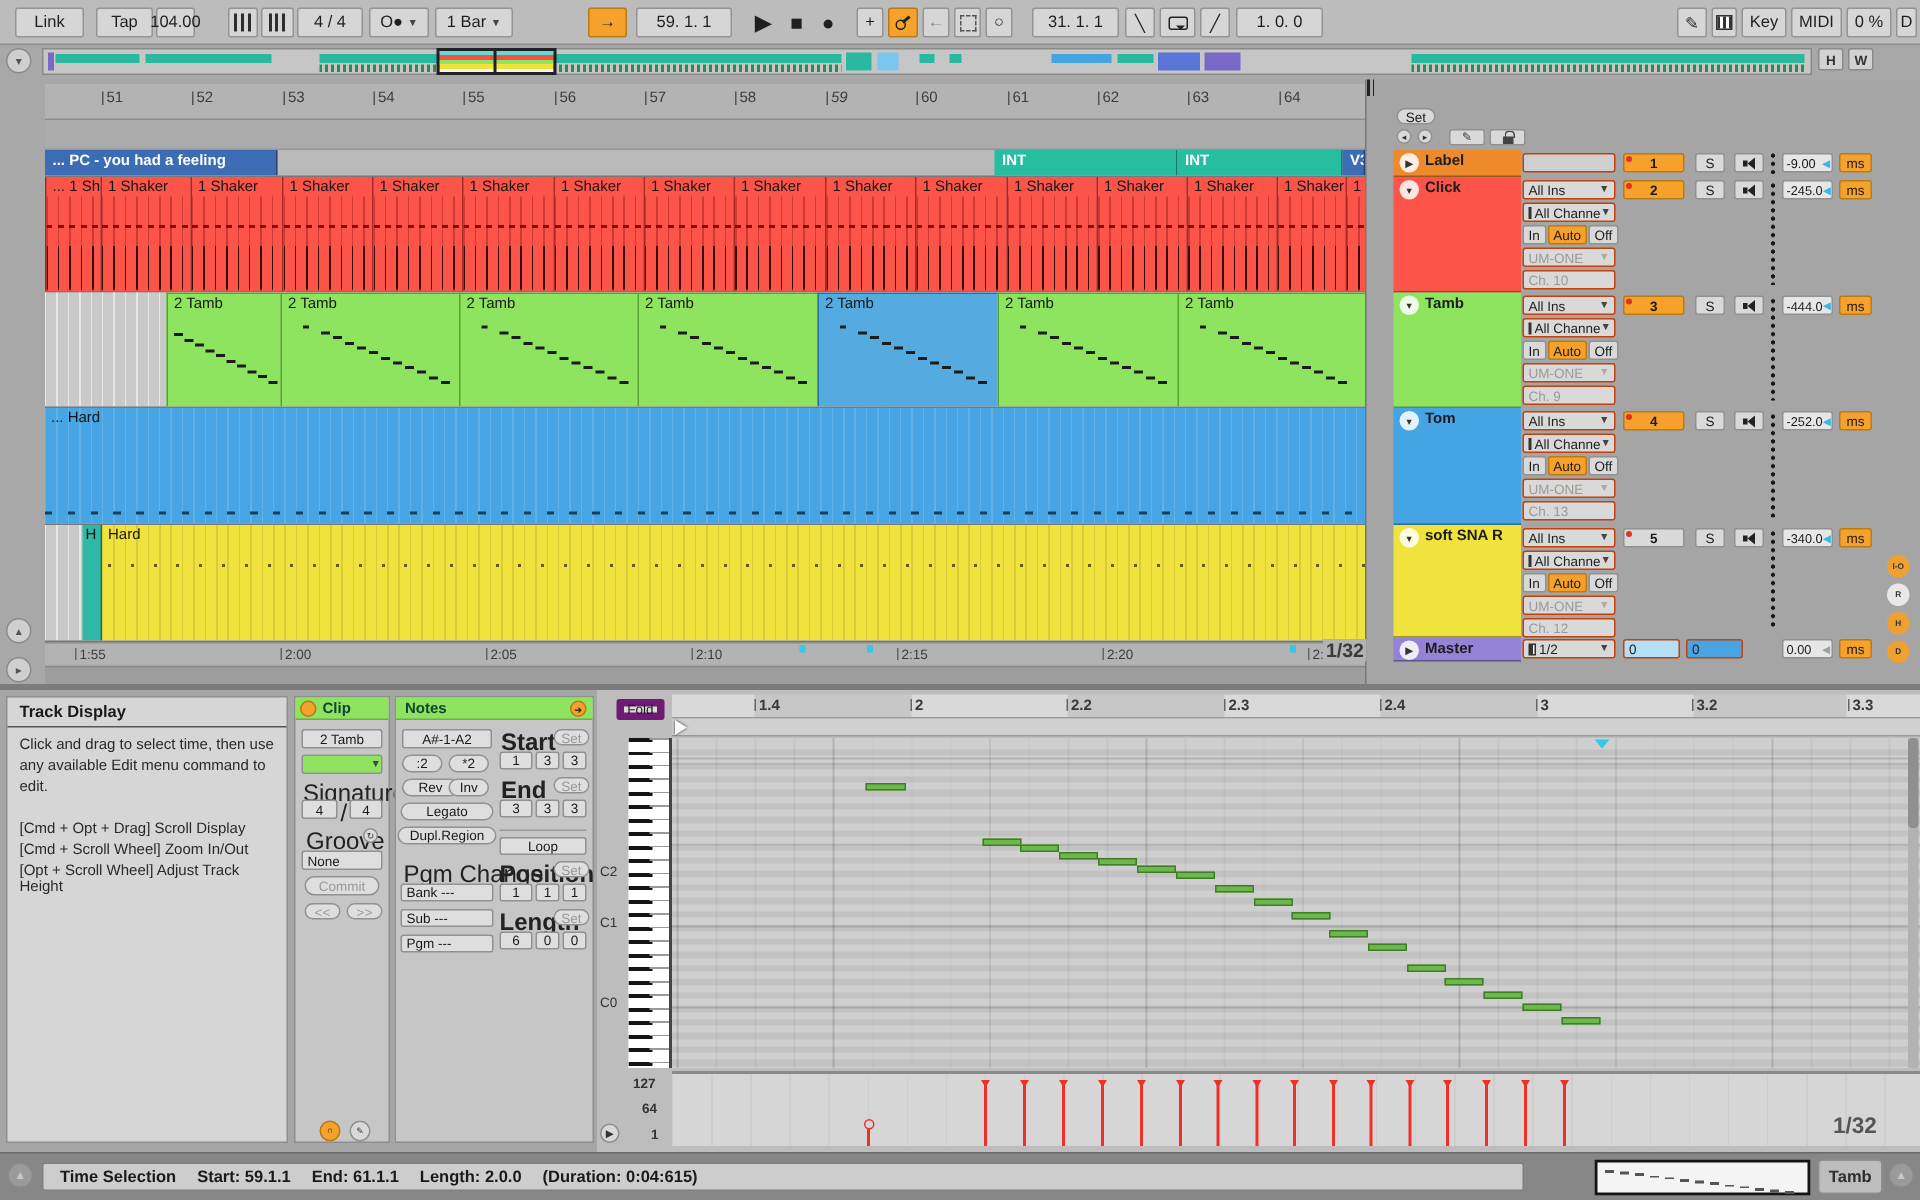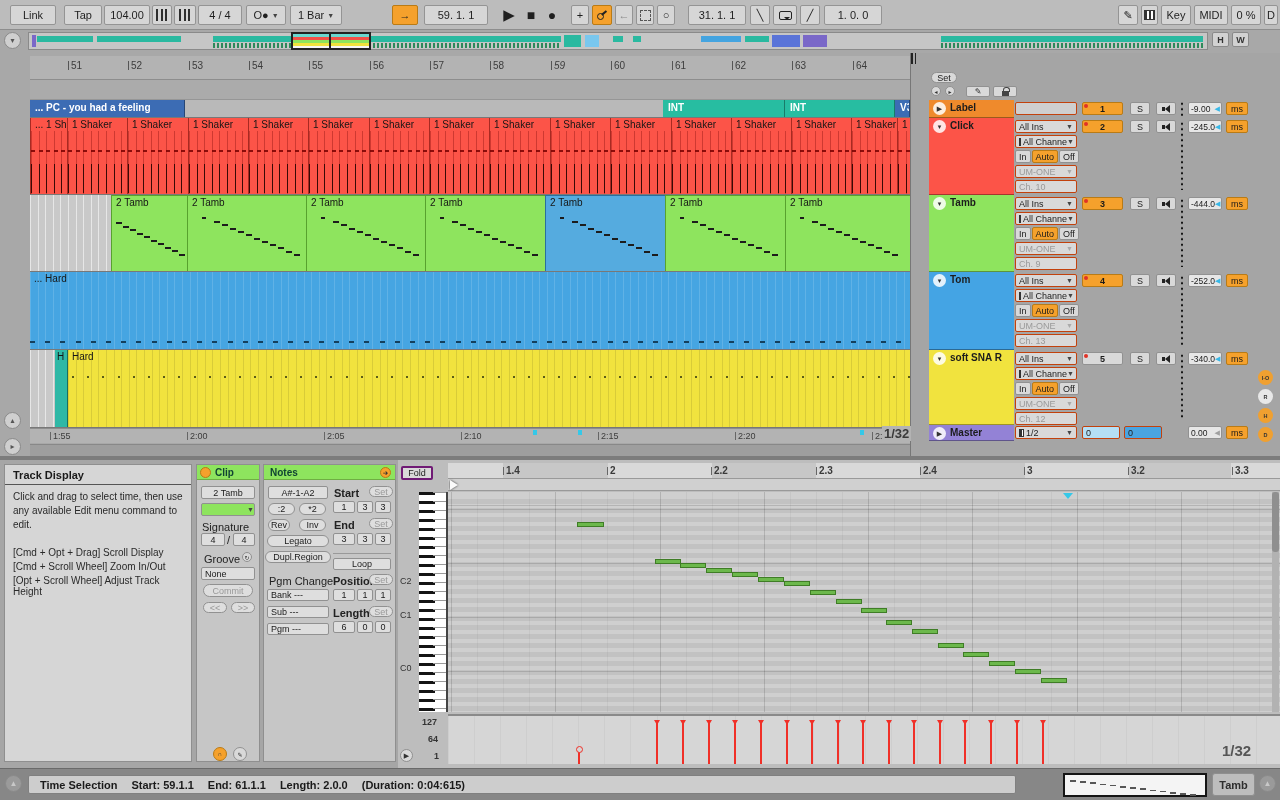--- a/index.html
+++ b/index.html
@@ -94,24 +94,24 @@
 #helppanel{position:absolute;left:4px;top:4px;width:188px;height:298px;background:#d6d6d6;border:1px solid #8f8f8f}
 #helppanel .ht{border-bottom:1px solid #555;font-size:11px;font-weight:bold;padding:4px 8px 3px}
 .hline{font-size:10px;color:#2a2a2a;padding:1.5px 8px}
 .panel{position:absolute;top:4px;background:#c6c6c6;border:1px solid #8f8f8f}
 .phead{position:absolute;left:0;top:0;right:0;height:15px;background:#8ee45e;border-bottom:1px solid #6fae43;font-size:10px;font-weight:bold;color:#143;display:flex;align-items:center;padding-left:18px}
 .pdot{position:absolute;left:3px;top:2px;width:11px;height:11px;border-radius:50%;background:#f5a12c;border:1px solid #b97b16}
 .pbox{position:absolute;background:#dedede;border:1px solid #919191;border-radius:2px;font-size:9px;display:flex;align-items:center;justify-content:center;white-space:nowrap}
 .pbox.left{justify-content:flex-start;padding-left:3px}
 .ppill{position:absolute;background:#dedede;border:1px solid #919191;border-radius:7px;font-size:9px;display:flex;align-items:center;justify-content:center;white-space:nowrap}
 .ppill.dis{color:#999}
-.plab{position:absolute;font-size:11px;color:#222;white-space:nowrap}
+.plab{position:absolute;font-size:16px;color:#222;white-space:nowrap}
 
 #midi{position:absolute;left:398px;top:0;width:882px;height:308px;background:#bdbdbd}
-#foldbtn{position:absolute;left:3px;top:6px;width:32px;height:14px;background:#d9d9d9;border:2px solid #701a75;border-radius:2px;font-size:9px;display:flex;align-items:center;justify-content:center}
+#foldbtn{position:absolute;left:13px;top:6px;width:32px;height:14px;background:#d9d9d9;border:5px solid #701a75;border-radius:2px;font-size:9px;display:flex;align-items:center;justify-content:center}
 #mruler{position:absolute;left:50px;top:3px;width:832px;height:16px;background:repeating-linear-gradient(90deg,#d9d9d9 0 104.3px,#c7c7c7 104.3px 208.6px);background-position:-49px 0;border-bottom:1px solid #999;overflow:hidden}
 .mlab{position:absolute;top:2px;font-size:10px;font-weight:bold;color:#3a3a3a}
 .mlab::before{content:"";display:inline-block;width:1px;height:8px;background:#666;margin-right:2px;vertical-align:-1px}
 #loopbar{position:absolute;left:50px;top:19px;width:832px;height:12px;background:#d0d0d0;border-bottom:1px solid #999}
 #startflag{position:absolute;left:2px;top:1px;width:0;height:0;border-top:5px solid transparent;border-bottom:5px solid transparent;border-left:8px solid #fafafa;filter:drop-shadow(0 0 1px #333)}
 #piano{position:absolute;left:21px;top:32px;width:29px;height:220px;background:#fff;border-right:2px solid #444;overflow:hidden}
 #piano::before{content:"";position:absolute;left:0;top:0;bottom:0;width:16px;background:repeating-linear-gradient(180deg,#141414 0 2.6px,#ffffff 2.6px 9px)}
 #piano::after{content:"";position:absolute;right:0;top:0;bottom:0;width:13px;background:repeating-linear-gradient(180deg,#9a9a9a 0 1px,transparent 1px 9px)}
 .pitchlab{position:absolute;left:2px;font-size:9px;color:#333}
 #grid{position:absolute;left:50px;top:32px;width:832px;height:220px;background:#c9c9c9;background-image:
@@ -137,21 +137,21 @@
 #miniview{position:absolute;left:1063px;top:4px;width:144px;height:24px;background:#f4f4f4;border:2px solid #141414}
 .mvdash{position:absolute;width:6px;height:1.5px;background:#555}
 #clipbtn{position:absolute;left:1212px;top:4px;width:43px;height:23px;background:#bdbdbd;border:1px solid #8f8f8f;border-radius:3px;font-size:11px;font-weight:bold;color:#2e2e2e;display:flex;align-items:center;justify-content:center}
 </style>
 </head>
 <body>
 
 <div id="topbar">
   <div class="ctl" style="left:10px;width:46px">Link</div>
   <div class="ctl" style="left:64px;width:38px">Tap</div>
-  <div class="ctl" style="left:104px;width:46px">104.00</div>
+  <div class="ctl" style="left:104px;width:26px">104.00</div>
   <div class="ctl" style="left:152px;width:20px">
       <span class="stripes"></span>
     </div>
   <div class="ctl" style="left:174px;width:22px">
       <span class="stripes"></span>
     </div>
   <div class="ctl" style="left:198px;width:44px">4 / 4</div>
   <div class="ctl" style="left:246px;width:40px">
       <span>O●</span>
       <span class="dd">▼</span>
@@ -688,21 +688,21 @@
   </div>
 
   <div class="panel" style="left:263px;width:133px;height:298px">
     <div class="phead" style="padding-left:6px">
         <span>Notes</span>
       <span class="tinycirc" style="right:4px;left:auto;top:2px;width:11px;height:11px;background:#f5a12c;border-color:#b97b16">➔</span>
     </div>
     <div class="pbox" style="left:4px;top:21px;width:60px;height:13px">A#-1-A2</div>
     <div class="ppill" style="left:4px;top:38px;width:27px;height:12px">:2</div>
     <div class="ppill" style="left:35px;top:38px;width:27px;height:12px">*2</div>
-    <div class="ppill" style="left:4px;top:54px;width:22px;height:12px">Rev</div>
+    <div class="ppill" style="left:4px;top:54px;width:38px;height:12px">Rev</div>
     <div class="ppill" style="left:35px;top:54px;width:27px;height:12px">Inv</div>
     <div class="ppill" style="left:3px;top:70px;width:62px;height:12px">Legato</div>
     <div class="ppill" style="left:1px;top:86px;width:66px;height:12px">Dupl.Region</div>
     <div class="plab" style="left:5px;top:110px">Pgm Change</div>
     <div class="pbox left" style="left:3px;top:124px;width:62px;height:12px">Bank ---</div>
     <div class="pbox left" style="left:3px;top:141px;width:62px;height:12px">Sub ---</div>
     <div class="pbox left" style="left:3px;top:158px;width:62px;height:12px">Pgm ---</div>
 
     <div class="plab" style="left:70px;top:22px;font-weight:bold">Start</div>
     <div class="ppill dis" style="left:105px;top:21px;width:24px;height:11px">Set</div>

